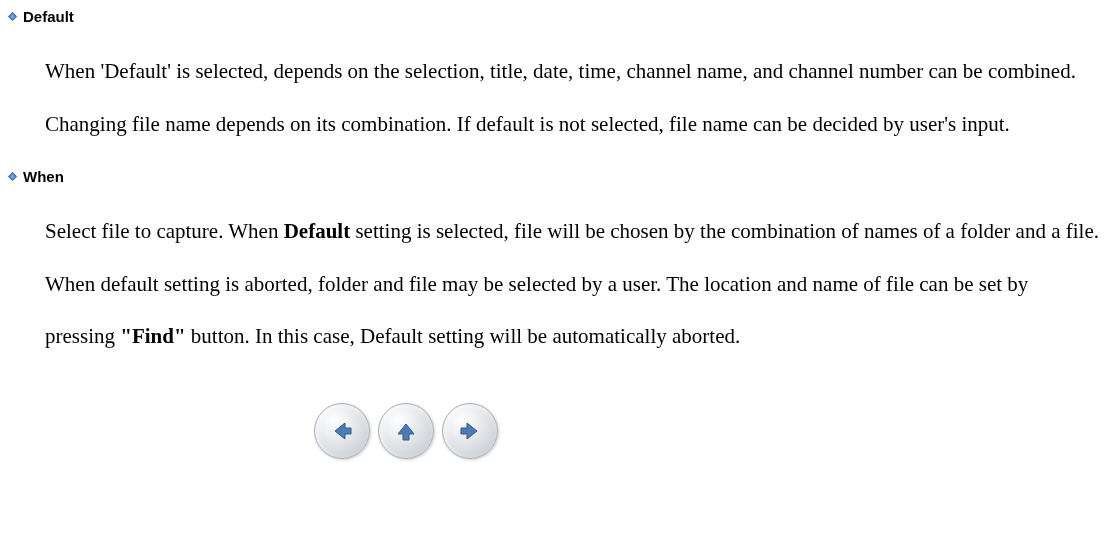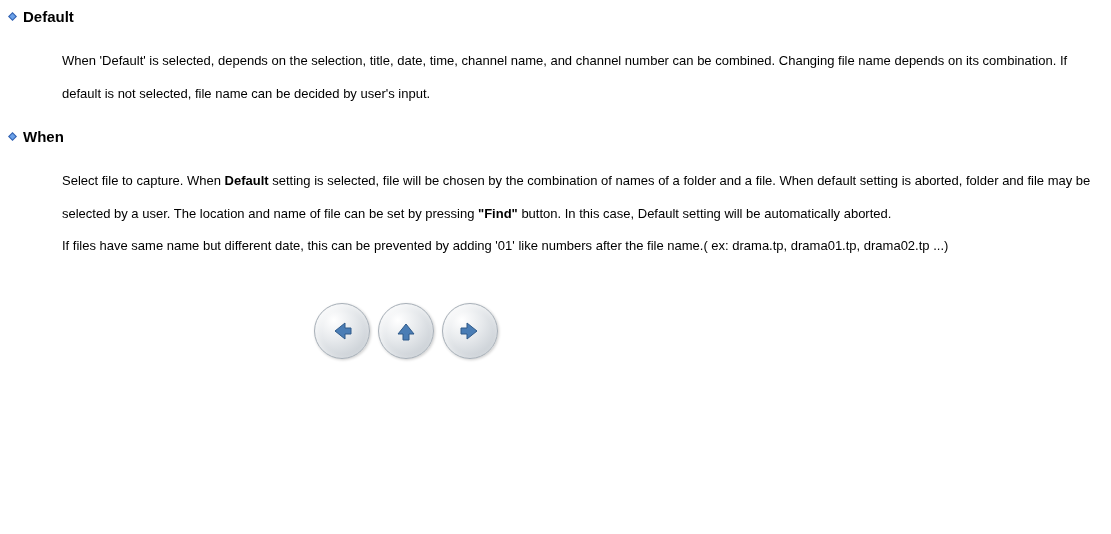--- a/index.html
+++ b/index.html
@@ -29,24 +29,25 @@
       justify-content: center;
     }
     .bullet-icon svg {
       display: block;
     }
     .section-title {
       font-weight: bold;
       font-size: 15px;
     }
     .body-text {
-      margin-left: 54px;
+      margin-left: 37px;
       line-height: 2.5;
-      font-size: 13px;
+      font-size: 21px;
       margin-bottom: 18px;
+      font-family: Liberation Serif, serif;
     }
     .body-text .bold {
       font-weight: bold;
     }
     .nav-buttons {
       display: flex;
       justify-content: center;
       gap: 8px;
       margin-top: 40px;
       margin-left: -300px;
@@ -88,21 +89,20 @@
       <polygon points="4.5,0 9,4.5 4.5,9 0,4.5" fill="#2e5fb0"></polygon>
       <polygon points="4.5,1.5 7.5,4.5 4.5,7.5 1.5,4.5" fill="#6aa0e8"></polygon>
     </svg>
   </span>
   <span class="section-title">When</span>
 </div>
 
 <div class="body-text">
   <span>Select file to capture. When </span><span class="bold">Default</span><span> setting is selected, file will be chosen by the combination of names of a folder and a file.   When default setting is aborted, folder and file may be selected by a user.   The location and name of file can be set by pressing </span><span class="bold">"Find"</span><span> button.   In this case, Default setting will be automatically aborted.</span>
   <br>
-  <span>If files have same name but different date, this can be prevented by adding '01' like numbers after the file name.( ex: drama.tp, drama01.tp, drama02.tp ...)</span>
 </div>
 
 <div class="nav-buttons">
   <div class="nav-btn">
     <span>
       <svg width="30" height="30" viewBox="0 0 30 30">
         <path d="M 18 7 L 8 15 L 18 23 L 18 18 L 24 18 L 24 12 L 18 12 Z" fill="#4a7db5" stroke="#2f5a8a" stroke-width="1"></path>
       </svg>
     </span>
   </div>

